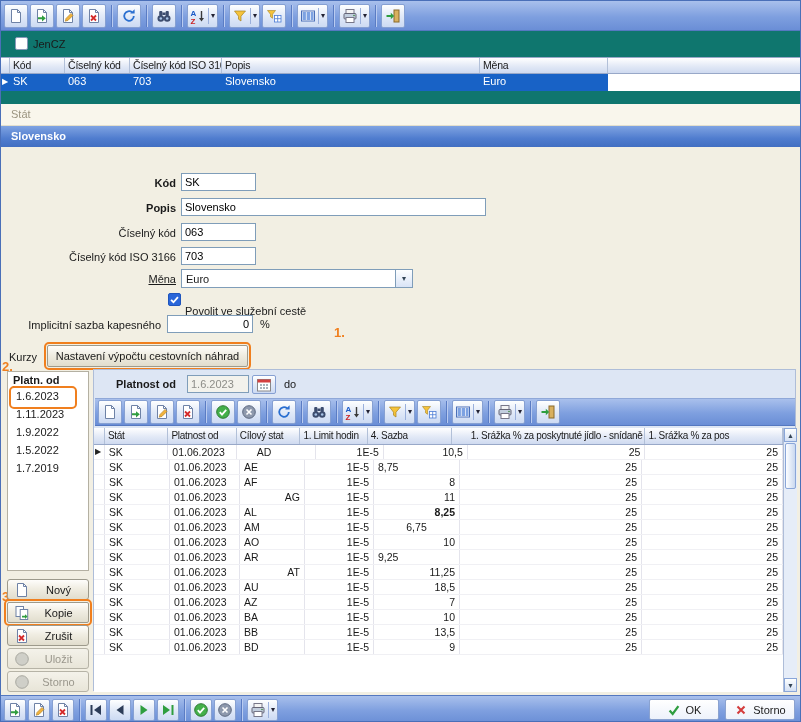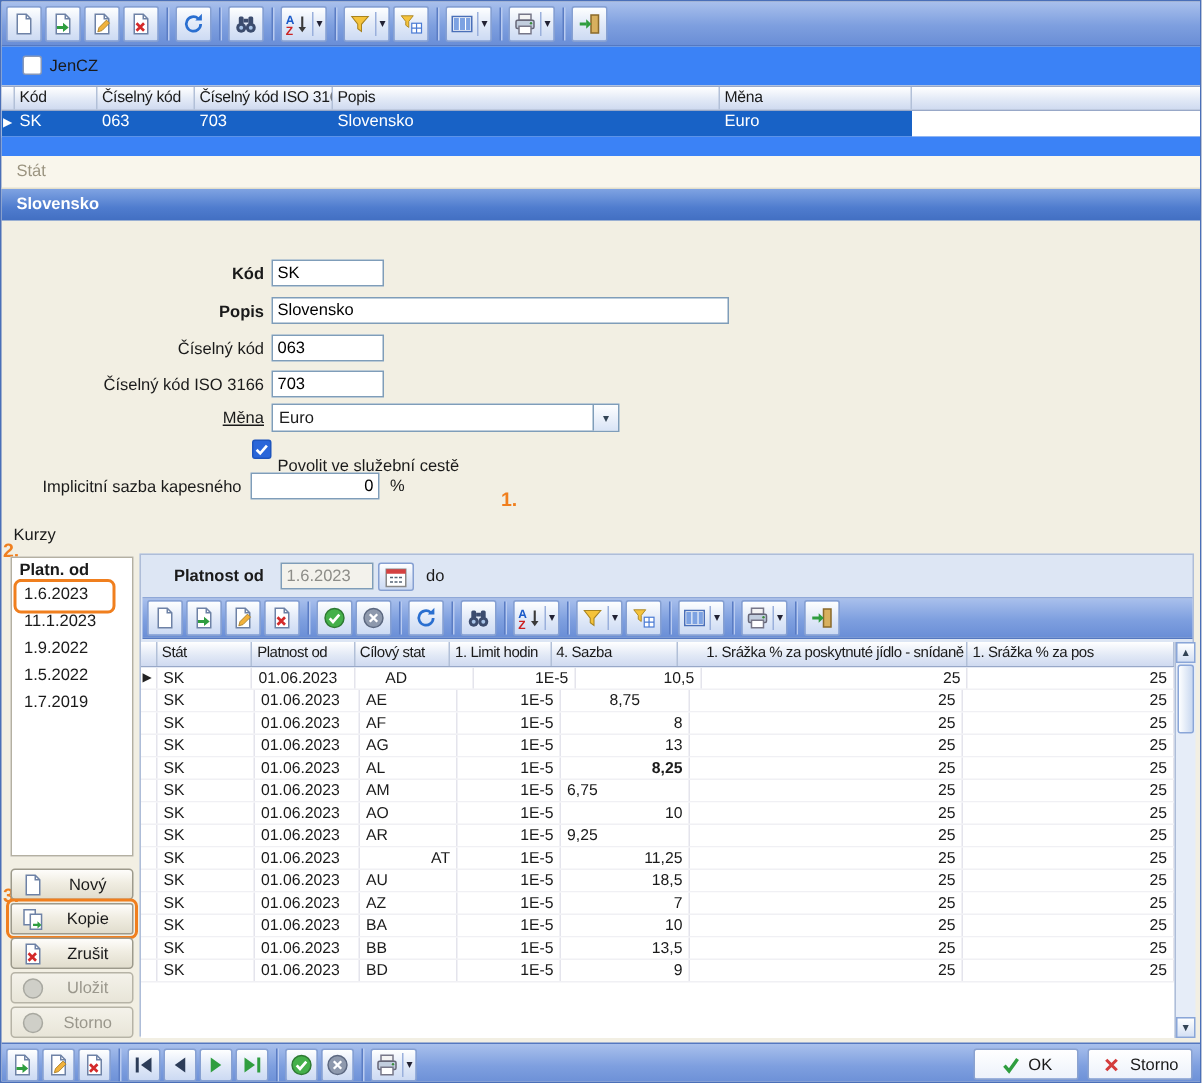--- a/index.html
+++ b/index.html
@@ -12,21 +12,21 @@
   background:linear-gradient(180deg,#a9c0ec 0%,#7e9fdf 55%,#6a8ed6 100%);border-bottom:1px solid #5578c0;}
 .tb-btn{height:24px;min-width:24px;display:flex;align-items:center;justify-content:center;padding:0 2px;
   background:linear-gradient(180deg,#feffff 0%,#e2eaf8 50%,#ccdaf3 100%);border:1px solid #86a0d2;border-radius:2px;cursor:pointer;}
 .tb-sep{width:1px;height:22px;background:#5a7cc4;box-shadow:1px 0 0 #b9cbf0;margin:0 3px;display:inline-block;}
 .ic{display:inline-flex;}
 .ic svg{width:16px;height:16px;display:block;}
 .dda{font-size:8px;color:#223;margin-left:2px;padding-left:2px;border-left:1px solid #9ab0dc;line-height:16px;}
 .toolbar-bottom .tb-btn{height:22px;min-width:22px;}
 
 
-.white-row{position:absolute;background:#3b82f6;width:801px;}
+.white-row{position:absolute;background:#0f766e;width:801px;}
 .stat-bar{position:absolute;left:0;top:103px;width:801px;height:22px;background:#f9f6ec;border-bottom:1px solid #e3dfcd;}
 .stat-bar span{position:absolute;left:10px;top:4px;color:#9b9480;}
 .title-bar{position:absolute;left:0;top:125px;width:801px;height:21px;
   background:linear-gradient(180deg,#7fa3e2 0%,#4f7cce 60%,#426fc2 100%);}
 .title-bar span{position:absolute;left:10px;top:4px;color:#fff;font-weight:bold;}
 
 
 .grid-wrap{position:absolute;left:0;top:56px;width:801px;background:#fff;border-bottom:1px solid #98a8c8;}
 .g-head{display:flex;height:17px;background:linear-gradient(180deg,#ffffff 0%,#e2e9f6 55%,#cfdaf0 100%);border-top:1px solid #98a8c8;border-bottom:1px solid #98a8c8;}
 .hc{border-right:1px solid #b2c0d8;padding:1px 3px;white-space:nowrap;overflow:hidden;font-size:10.5px;letter-spacing:-0.2px;}
@@ -276,28 +276,29 @@
   </div>
   <span style="position:absolute;left:184px;top:292px;margin-top:12px;">Povolit ve služební cestě</span>
 
   <div class="f-label" style="top:317px;width:152px;">Implicitní sazba kapesného</div>
   <input class="f-input" style="left: 166px; top: 314px; width: 86px; text-align: right;" value="0">
   <span style="position:absolute;left:259px;top:317px;">%</span>
 
   <span class="ann" style="left:333px;top:324px;">1.</span>
 
   <span style="position:absolute;left:8px;top:350px;">Kurzy</span>
+  <div class="btn hl-box" style="position:absolute;left:46px;top:344px;width:201px;height:22px;">Nastavení výpočtu cestovních náhrad</div>
 
   <span class="ann" style="left:1px;top:358px;">2.</span>
 
   <div class="pl-panel">
     <div class="pl-head"><span>Platn. od</span></div>
     <div>
         <div class="pl-item hl-box">1.6.2023</div>
-        <div class="pl-item">11.1.2023</div>
+        <div class="pl-item">1.11.2023</div>
         <div class="pl-item">1.9.2022</div>
         <div class="pl-item">1.5.2022</div>
         <div class="pl-item">1.7.2019</div>
       </div>
   </div>
 
   <div class="pane">
     <span style="position:absolute;left:22px;top:8px;font-weight:bold;">Platnost od</span>
     <input class="f-input" style="left: 93px; top: 5px; width: 62px; background: rgb(243, 242, 236); color: rgb(141, 141, 136);" value="1.6.2023">
     <div class="tb-btn" style="position:absolute;left:158px;top:5px;height:19px;">
@@ -473,61 +474,61 @@
           <div class="rt-cell" style="width: 86px; text-align: right;">10,5</div>
           <div class="rt-cell" style="width: 182px; text-align: right;">25</div>
           <div class="rt-cell" style="width: 141px; text-align: right;">25</div>
         </div>
         <div class="rt-row">
           <div class="rt-cell mk" style="width: 11px;"></div>
           <div class="rt-cell" style="width: 65px; text-align: left;">SK</div>
           <div class="rt-cell" style="width: 70px; text-align: left;">01.06.2023</div>
           <div class="rt-cell" style="width: 65px; text-align: left;">AE</div>
           <div class="rt-cell" style="width: 69px; text-align: right;">1E-5</div>
-          <div class="rt-cell" style="width: 86px; text-align: center;">8,75</div>
+          <div class="rt-cell" style="width: 86px; text-align: left;">8,75</div>
           <div class="rt-cell" style="width: 182px; text-align: right;">25</div>
           <div class="rt-cell" style="width: 141px; text-align: right;">25</div>
         </div>
         <div class="rt-row">
           <div class="rt-cell mk" style="width: 11px;"></div>
           <div class="rt-cell" style="width: 65px; text-align: left;">SK</div>
           <div class="rt-cell" style="width: 70px; text-align: left;">01.06.2023</div>
           <div class="rt-cell" style="width: 65px; text-align: left;">AF</div>
           <div class="rt-cell" style="width: 69px; text-align: right;">1E-5</div>
           <div class="rt-cell" style="width: 86px; text-align: right;">8</div>
           <div class="rt-cell" style="width: 182px; text-align: right;">25</div>
           <div class="rt-cell" style="width: 141px; text-align: right;">25</div>
         </div>
         <div class="rt-row">
           <div class="rt-cell mk" style="width: 11px;"></div>
           <div class="rt-cell" style="width: 65px; text-align: left;">SK</div>
           <div class="rt-cell" style="width: 70px; text-align: left;">01.06.2023</div>
-          <div class="rt-cell" style="width: 65px; text-align: left;">AG</div>
-          <div class="rt-cell" style="width: 69px; text-align: right;">1E-5</div>
-          <div class="rt-cell" style="width: 86px; text-align: right;">13</div>
+          <div class="rt-cell" style="width: 65px; text-align: right;">AG</div>
+          <div class="rt-cell" style="width: 69px; text-align: right;">1E-5</div>
+          <div class="rt-cell" style="width: 86px; text-align: right;">11</div>
           <div class="rt-cell" style="width: 182px; text-align: right;">25</div>
           <div class="rt-cell" style="width: 141px; text-align: right;">25</div>
         </div>
         <div class="rt-row">
           <div class="rt-cell mk" style="width: 11px;"></div>
           <div class="rt-cell" style="width: 65px; text-align: left;">SK</div>
           <div class="rt-cell" style="width: 70px; text-align: left;">01.06.2023</div>
           <div class="rt-cell" style="width: 65px; text-align: left;">AL</div>
           <div class="rt-cell" style="width: 69px; text-align: right;">1E-5</div>
           <div class="rt-cell" style="width: 86px; text-align: right; font-weight: bold;">8,25</div>
           <div class="rt-cell" style="width: 182px; text-align: right;">25</div>
           <div class="rt-cell" style="width: 141px; text-align: right;">25</div>
         </div>
         <div class="rt-row">
           <div class="rt-cell mk" style="width: 11px;"></div>
           <div class="rt-cell" style="width: 65px; text-align: left;">SK</div>
           <div class="rt-cell" style="width: 70px; text-align: left;">01.06.2023</div>
           <div class="rt-cell" style="width: 65px; text-align: left;">AM</div>
           <div class="rt-cell" style="width: 69px; text-align: right;">1E-5</div>
-          <div class="rt-cell" style="width: 86px; text-align: left;">6,75</div>
+          <div class="rt-cell" style="width: 86px; text-align: center;">6,75</div>
           <div class="rt-cell" style="width: 182px; text-align: right;">25</div>
           <div class="rt-cell" style="width: 141px; text-align: right;">25</div>
         </div>
         <div class="rt-row">
           <div class="rt-cell mk" style="width: 11px;"></div>
           <div class="rt-cell" style="width: 65px; text-align: left;">SK</div>
           <div class="rt-cell" style="width: 70px; text-align: left;">01.06.2023</div>
           <div class="rt-cell" style="width: 65px; text-align: left;">AO</div>
           <div class="rt-cell" style="width: 69px; text-align: right;">1E-5</div>
           <div class="rt-cell" style="width: 86px; text-align: right;">10</div>

